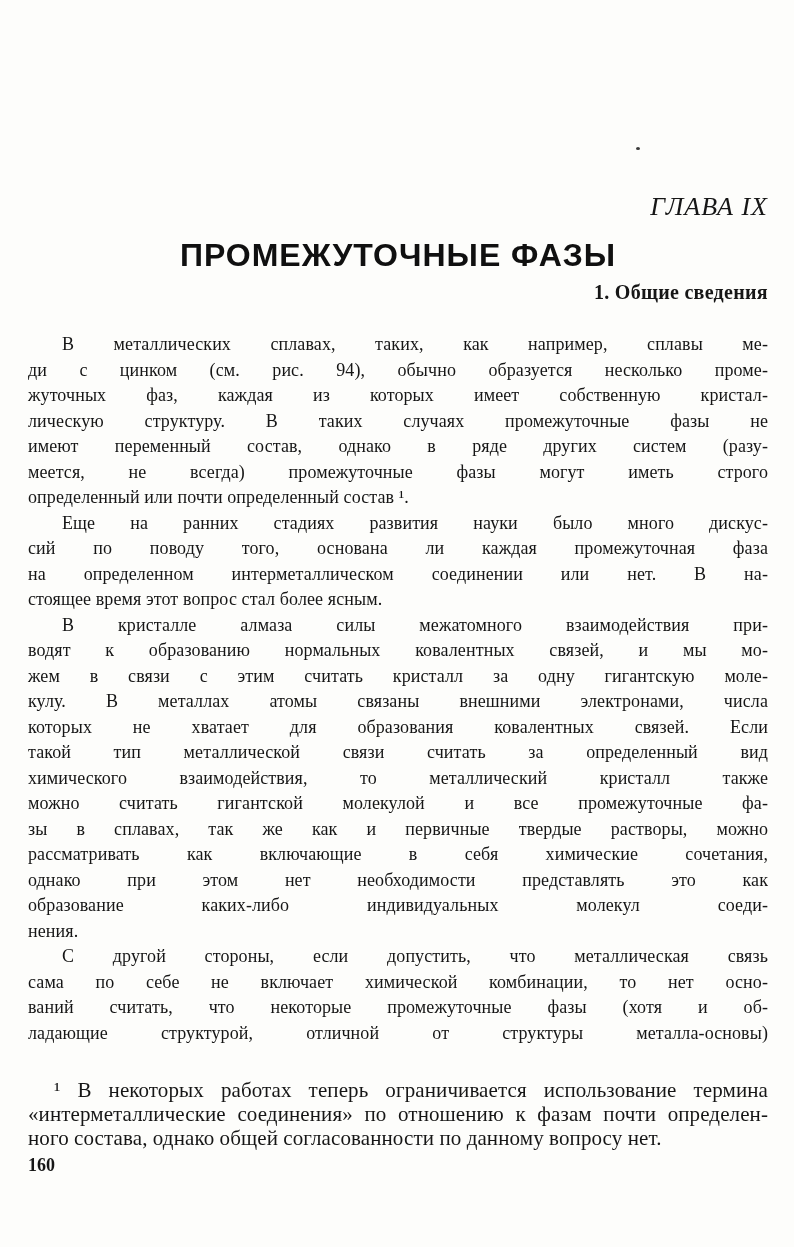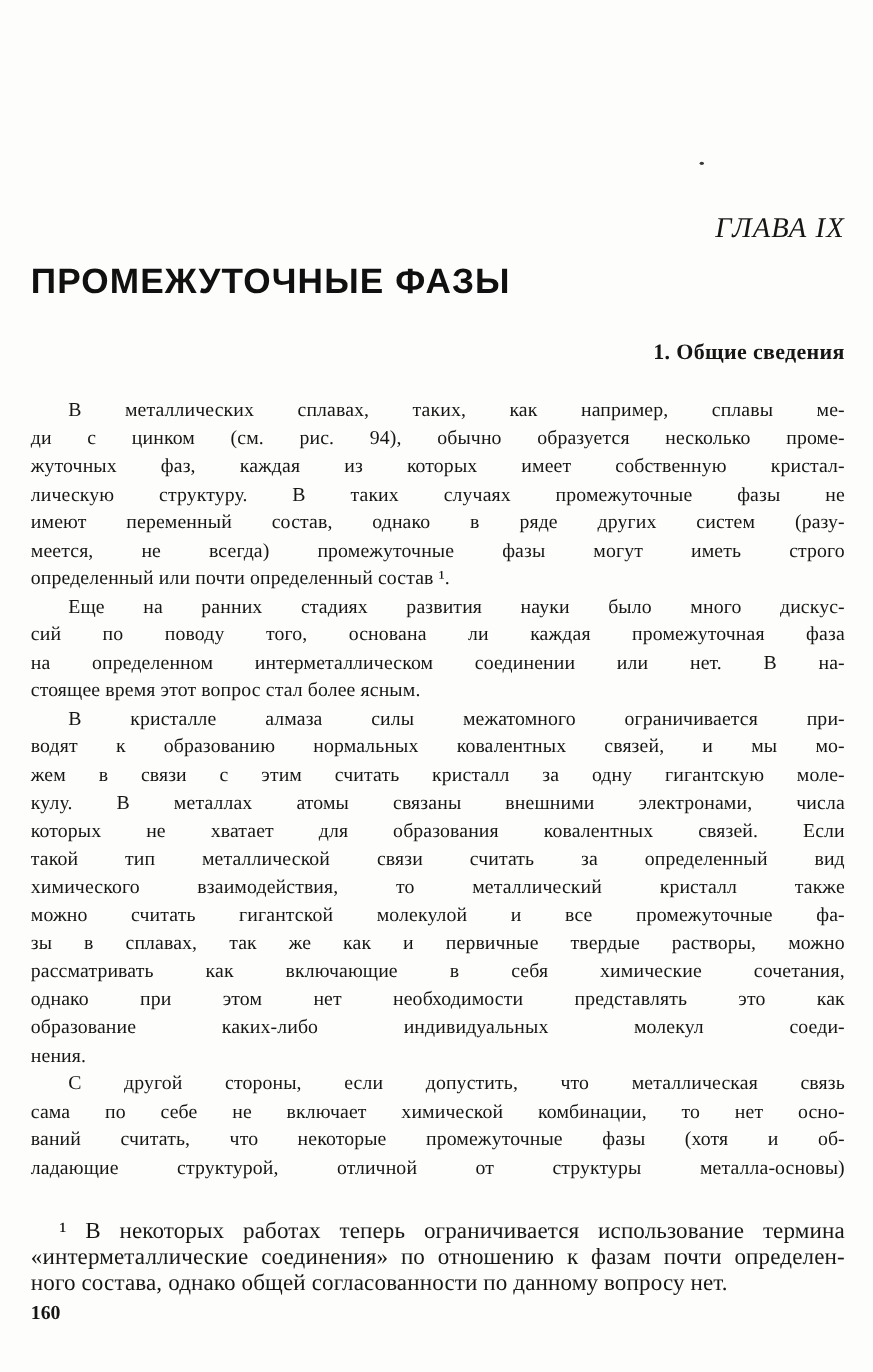--- a/index.html
+++ b/index.html
@@ -16,26 +16,26 @@
   }
   
   .speck{position:absolute;left:636px;top:147px;width:4px;height:3px;
          background:#3a3a3a;border-radius:50%;}
   
   .chapter{
     text-align:right;font-style:italic;font-size:26px;line-height:28px;
     letter-spacing:1px;font-family:"Liberation Serif", serif;
   }
   .title{
-    margin-top:16px;text-align:left;font-weight:bold;
+    margin-top:16px;text-align:center;font-weight:bold;
     font-family:"Liberation Sans", sans-serif;
     font-size:32px;line-height:36px;letter-spacing:1px;color:#101010;
   }
   .section-heading{
-    margin-top:36px;text-align:right;font-weight:bold;
+    margin-top:8px;text-align:right;font-weight:bold;
     font-size:20px;line-height:22px;letter-spacing:0.3px;
     font-family:"Liberation Serif", serif;
   }
   
   .bodytext{margin-top:29px;font-size:18px;line-height:25.5px;letter-spacing:0.1px;}
   .line{
     text-align:justify;
     text-align-last:justify;
     -moz-text-align-last:justify;
     white-space:normal;
@@ -76,21 +76,21 @@
     </div>
 
     <div class="para">
       <div class="line first">Еще на ранних стадиях развития науки было много дискус-</div>
       <div class="line">сий по поводу того, основана ли каждая промежуточная фаза</div>
       <div class="line">на определенном интерметаллическом соединении или нет. В на-</div>
       <div class="line plast">стоящее время этот вопрос стал более ясным.</div>
     </div>
 
     <div class="para">
-      <div class="line first">В кристалле алмаза силы межатомного ограничивается при-</div>
+      <div class="line first">В кристалле алмаза силы межатомного взаимодействия при-</div>
       <div class="line">водят к образованию нормальных ковалентных связей, и мы мо-</div>
       <div class="line">жем в связи с этим считать кристалл за одну гигантскую моле-</div>
       <div class="line">кулу. В металлах атомы связаны внешними электронами, числа</div>
       <div class="line">которых не хватает для образования ковалентных связей. Если</div>
       <div class="line">такой тип металлической связи считать за определенный вид</div>
       <div class="line">химического взаимодействия, то металлический кристалл также</div>
       <div class="line">можно считать гигантской молекулой и все промежуточные фа-</div>
       <div class="line">зы в сплавах, так же как и первичные твердые растворы, можно</div>
       <div class="line">рассматривать как включающие в себя химические сочетания,</div>
       <div class="line">однако при этом нет необходимости представлять это как</div>

